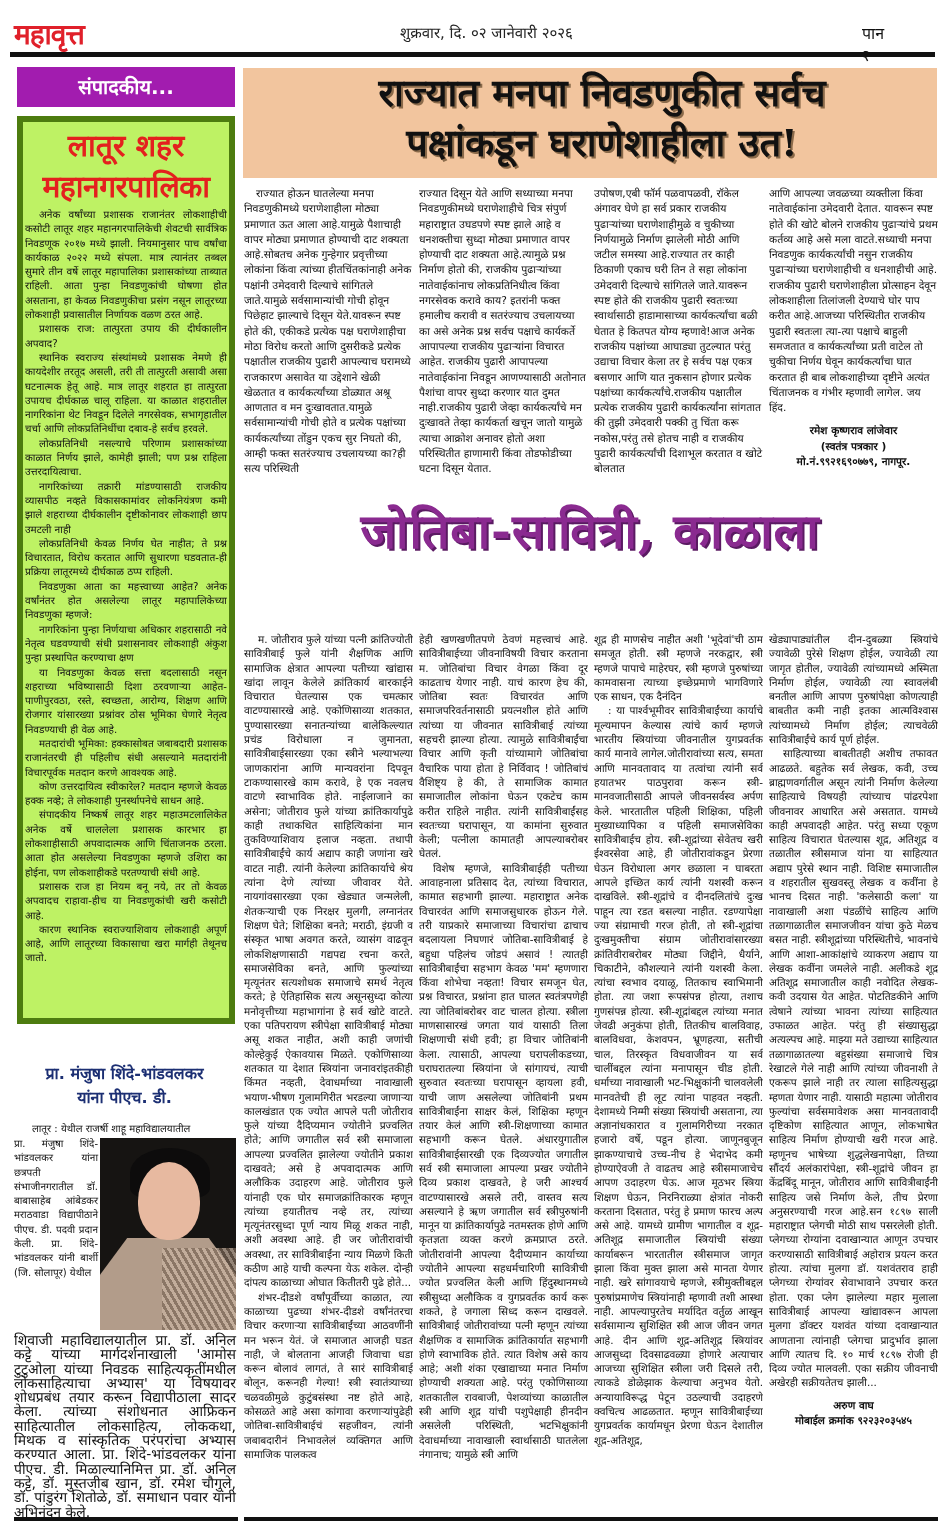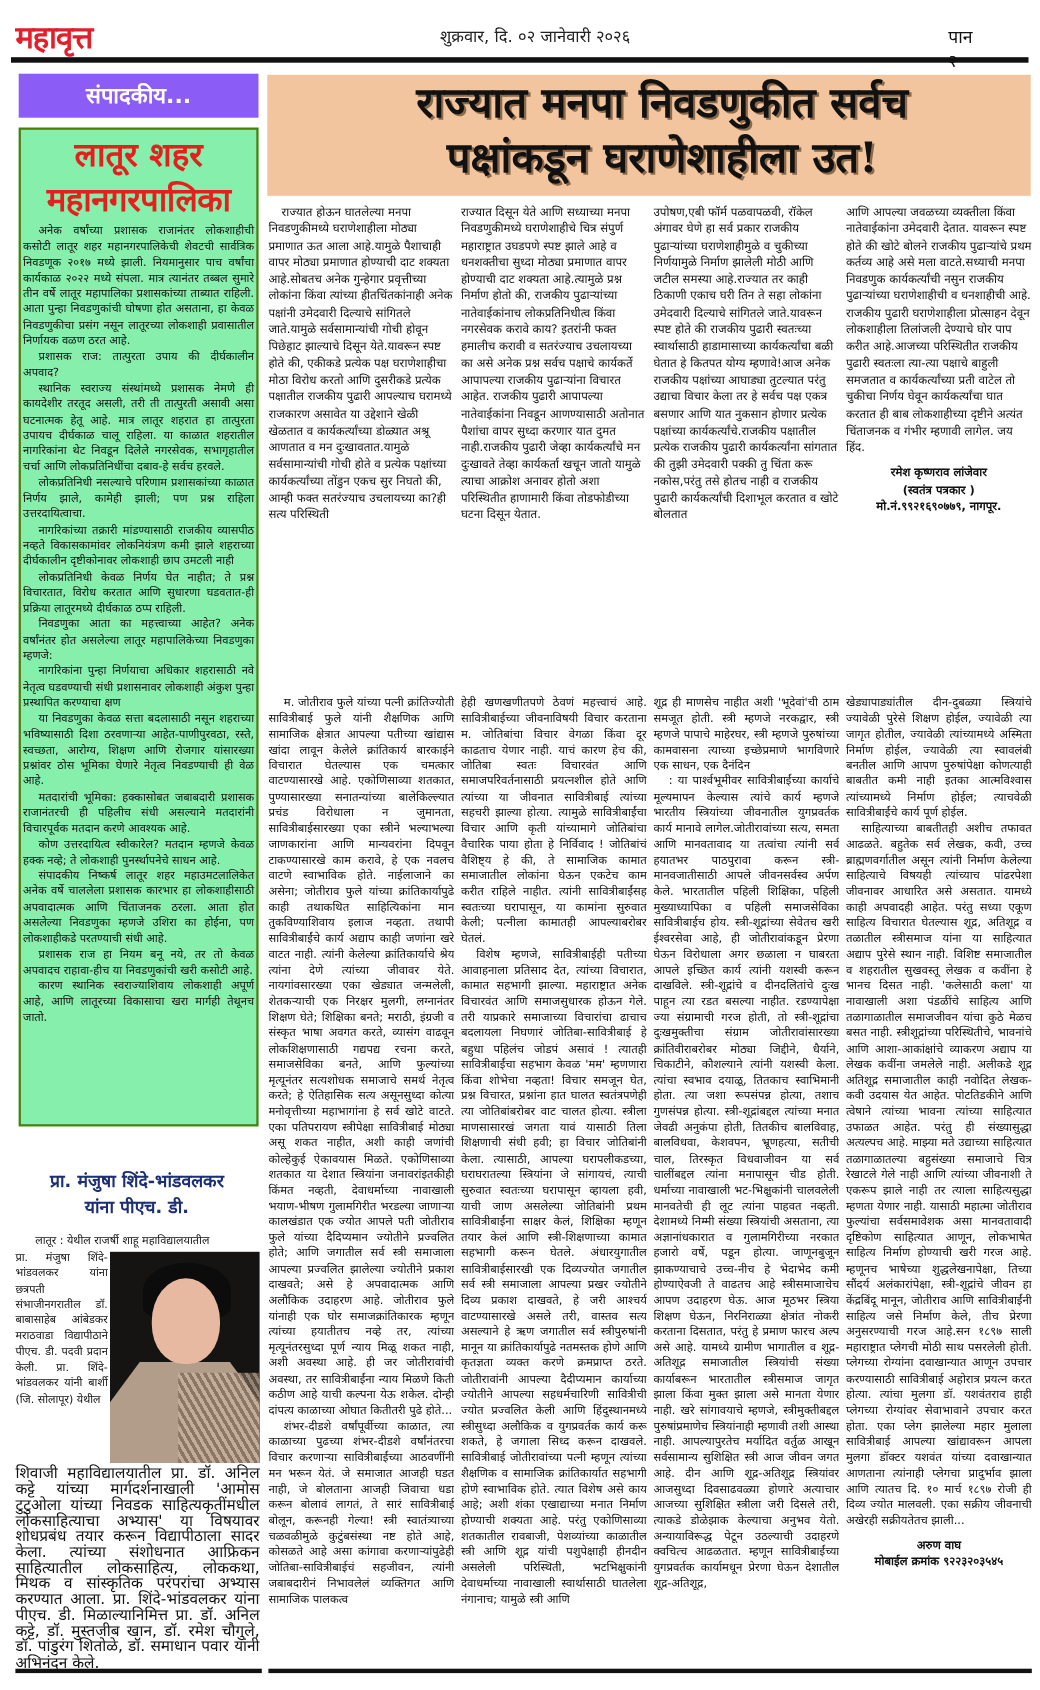--- a/index.html
+++ b/index.html
@@ -4,22 +4,22 @@
 <style>
   * { box-sizing: border-box; margin: 0; padding: 0; }
   body { width: 945px; height: 1536px; background: #fff; font-family: "DejaVu Sans", sans-serif; color: #111; overflow: hidden; position: relative; }
   .masthead { position: absolute; left: 0; top: 0; width: 830px; height: 56px; }
   .logo { position: absolute; left: 14px; top: 14px; font-family: "DejaVu Serif", serif; font-weight: bold; font-size: 28px; color: #e0202a; letter-spacing: -1px; }
   .dateline { position: absolute; left: 384px; top: 22px; font-size: 15px; color: #222; margin-left: 16px; }
   .pageno { position: absolute; left: 862px; top: 22px; font-size: 16px; color: #111; }
   .masthead-rule { position: absolute; left: 10px; top: 52px; width: 925px; height: 5px; background: #111; }
 
   
-  .edit-banner { position: absolute; left: 17px; top: 67px; width: 218px; height: 40px; background: #8b5cf6; color: #fff; font-weight: bold; font-size: 20px; text-align: center; line-height: 40px; }
-  .edit-box { position: absolute; left: 17px; top: 116px; width: 218px; height: 908px; border: 2px solid #4d7c0f; background: #86efac; padding: 2px 2px; overflow: hidden; }
+  .edit-banner { position: absolute; left: 17px; top: 67px; width: 218px; height: 40px; background: #a21caf; color: #fff; font-weight: bold; font-size: 20px; text-align: center; line-height: 40px; }
+  .edit-box { position: absolute; left: 17px; top: 116px; width: 218px; height: 908px; border: 6px solid #4d7c0f; background: #bef264; padding: 2px 2px; overflow: hidden; }
   .edit-title1 { font-family: "DejaVu Serif", serif; font-weight: bold; color: #e4201e; font-size: 30px; text-align: center; line-height: 40px; margin-top: 2px; }
   .edit-title2 { font-family: "DejaVu Serif", serif; font-weight: bold; color: #e4201e; font-size: 30px; text-align: center; line-height: 42px; letter-spacing: -0.5px; }
   .edit-body p { font-size: 10.2px; line-height: 14.3px; text-align: justify; text-indent: 14px; }
 
   
   .phd-title { position: absolute; left: 12px; top: 1062px; width: 225px; text-align: center; color: #1c2f73; font-weight: bold; font-size: 16px; line-height: 24px; }
   .phd-intro { position: absolute; left: 14px; top: 1122px; width: 222px; font-size: 10px; line-height: 14.3px; text-indent: 18px; }
   .phd-side { position: absolute; left: 14px; top: 1137px; width: 84px; font-size: 10px; line-height: 14.3px; text-align: justify; }
   .phd-photo { position: absolute; left: 100px; top: 1138px; width: 136px; height: 192px; background: #161412; overflow: hidden; }
   .phd-photo .face { position: absolute; left: 38px; top: 24px; width: 62px; height: 78px; background: #e7b9a0; border-radius: 50% 50% 46% 46%; }
@@ -110,20 +110,21 @@
     <p>आणि आपल्या जवळच्या व्यक्तीला किंवा नातेवाईकांना उमेदवारी देतात. यावरून स्पष्ट होते की खोटे बोलने राजकीय पुढाऱ्यांचे प्रथम कर्तव्य आहे असे मला वाटते.सध्याची मनपा निवडणुक कार्यकर्त्यांची नसुन राजकीय पुढाऱ्यांच्या घराणेशाहीची व धनशाहीची आहे. राजकीय पुढारी घराणेशाहीला प्रोत्साहन देवून लोकशाहीला तिलांजली देण्याचे घोर पाप करीत आहे.आजच्या परिस्थितीत राजकीय पुढारी स्वतःला त्या-त्या पक्षाचे बाहुली समजतात व कार्यकर्त्यांच्या प्रती वाटेल तो चुकीचा निर्णय घेवून कार्यकर्त्यांचा घात करतात ही बाब लोकशाहीच्या दृष्टीने अत्यंत चिंताजनक व गंभीर म्हणावी लागेल. जय हिंद.</p>
     <div class="byline">
       <div>रमेश कृष्णराव लांजेवार</div>
       <div>(स्वतंत्र पत्रकार )</div>
       <div>मो.नं.९९२१६९०७७९, नागपूर.</div>
     </div>
   </div>
 </div>
 
 <div class="a2-head">
+  <div>जोतिबा-सावित्री, काळाला</div>
 </div>
 <div class="a2-cols">
   <div class="a2-col">
     <p class="ind">म. जोतीराव फुले यांच्या पत्नी क्रांतिज्योती सावित्रीबाई फुले यांनी शैक्षणिक आणि सामाजिक क्षेत्रात आपल्या पतीच्या खांद्यास खांदा लावून केलेले क्रांतिकार्य बारकाईने विचारात घेतल्यास एक चमत्कार वाटण्यासारखे आहे. एकोणिसाव्या शतकात, पुण्यासारख्या सनातन्यांच्या बालेकिल्ल्यात प्रचंड विरोधाला न जुमानता, सावित्रीबाईसारख्या एका स्त्रीने भल्याभल्या जाणकारांना आणि मान्यवरांना दिपवून टाकण्यासारखे काम करावे, हे एक नवलच वाटणे स्वाभाविक होते. नाईलाजाने का असेना; जोतीराव फुले यांच्या क्रांतिकार्यापुढे काही तथाकथित साहित्यिकांना मान तुकविण्याशिवाय इलाज नव्हता. तथापी सावित्रीबाईंचे कार्य अद्याप काही जणांना खरे वाटत नाही. त्यांनी केलेल्या क्रांतिकार्याचे श्रेय त्यांना देणे त्यांच्या जीवावर येते. नायगांवसारख्या एका खेड्यात जन्मलेली, शेतकऱ्याची एक निरक्षर मुलगी, लग्नानंतर शिक्षण घेते; शिक्षिका बनते; मराठी, इंग्रजी व संस्कृत भाषा अवगत करते, व्यासंग वाढवून लोकशिक्षणासाठी गद्यपद्य रचना करते, समाजसेविका बनते, आणि फुल्यांच्या मृत्यूनंतर सत्यशोधक समाजाचे समर्थ नेतृत्व करते; हे ऐतिहासिक सत्य असूनसुध्दा कोत्या मनोवृत्तीच्या महाभागांना हे सर्व खोटे वाटते. एका पतिपरायण स्त्रीपेक्षा सावित्रीबाई मोठ्या असू शकत नाहीत, अशी काही जणांची कोल्हेकुई ऐकावयास मिळते. एकोणिसाव्या शतकात या देशात स्त्रियांना जनावरांइतकीही किंमत नव्हती, देवाधर्माच्या नावाखाली भयाण-भीषण गुलामगिरीत भरडल्या जाणाऱ्या कालखंडात एक ज्योत आपले पती जोतीराव फुले यांच्या दैदिप्यमान ज्योतीने प्रज्वलित होते; आणि जगातील सर्व स्त्री समाजाला आपल्या प्रज्वलित झालेल्या ज्योतीने प्रकाश दाखवते; असे हे अपवादात्मक आणि अलौकिक उदाहरण आहे. जोतीराव फुले यांनाही एक घोर समाजक्रांतिकारक म्हणून त्यांच्या हयातीतच नव्हे तर, त्यांच्या मृत्यूनंतरसुध्दा पूर्ण न्याय मिळू शकत नाही, अशी अवस्था आहे. ही जर जोतीरावांची अवस्था, तर सावित्रीबाईंना न्याय मिळणे किती कठीण आहे याची कल्पना येऊ शकेल. दोन्ही दांपत्य काळाच्या ओघात कितीतरी पुढे होते...</p>
     <p class="ind">शंभर-दीडशे वर्षांपूर्वीच्या काळात, त्या काळाच्या पुढच्या शंभर-दीडशे वर्षांनंतरचा विचार करणाऱ्या सावित्रीबाईंच्या आठवणींनी मन भरून येतं. जे समाजात आजही घडत नाही, जे बोलताना आजही जिवाचा धडा करून बोलावं लागतं, ते सारं सावित्रीबाई बोलून, करूनही गेल्या! स्त्री स्वातंत्र्याच्या चळवळीमुळे कुटुंबसंस्था नष्ट होते आहे, कोसळते आहे असा कांगावा करणाऱ्यांपुढेही जोतिबा-सावित्रीबाईचं सहजीवन, त्यांनी जबाबदारीनं निभावलेलं व्यक्तिगत आणि सामाजिक पालकत्व</p>
   </div>
   <div class="a2-col">
     <p>हेही खणखणीतपणे ठेवणं महत्त्वाचं आहे. सावित्रीबाईच्या जीवनाविषयी विचार करताना म. जोतिबांचा विचार वेगळा किंवा दूर काढताच येणार नाही. याचं कारण हेच की, जोतिबा स्वतः विचारवंत आणि समाजपरिवर्तनासाठी प्रयत्नशील होते आणि त्यांच्या या जीवनात सावित्रीबाई त्यांच्या सहचरी झाल्या होत्या. त्यामुळे सावित्रीबाईंचा विचार आणि कृती यांच्यामागे जोतिबांचा वैचारिक पाया होता हे निर्विवाद ! जोतिबांचं वैशिष्ट्य हे की, ते सामाजिक कामात समाजातील लोकांना घेऊन एकटेच काम करीत राहिले नाहीत. त्यांनी सावित्रीबाईंसह स्वतःच्या घरापासून, या कामांना सुरुवात केली; पत्नीला कामातही आपल्याबरोबर घेतलं.</p>
     <p class="ind">विशेष म्हणजे, सावित्रीबाईही पतीच्या आवाहनाला प्रतिसाद देत, त्यांच्या विचारात, कामात सहभागी झाल्या. महाराष्ट्रात अनेक विचारवंत आणि समाजसुधारक होऊन गेले. तरी याप्रकारे समाजाच्या विचारांचा ढाचाच बदलायला निघणारं जोतिबा-सावित्रीबाई हे बहुधा पहिलंच जोडपं असावं ! त्यातही सावित्रीबाईंचा सहभाग केवळ 'मम' म्हणणारा किंवा शोभेचा नव्हता! विचार समजून घेत, प्रश्न विचारत, प्रश्नांना हात घालत स्वतंत्रपणेही त्या जोतिबांबरोबर वाट चालत होत्या. स्त्रीला माणसासारखं जगता यावं यासाठी तिला शिक्षणाची संधी हवी; हा विचार जोतिबांनी केला. त्यासाठी, आपल्या घरापलीकडच्या, घराघरातल्या स्त्रियांना जे सांगायचं, त्याची सुरुवात स्वतःच्या घरापासून व्हायला हवी, याची जाण असलेल्या जोतिबांनी प्रथम सावित्रीबाईंना साक्षर केलं, शिक्षिका म्हणून तयार केलं आणि स्त्री-शिक्षणाच्या कामात सहभागी करून घेतले. अंधारयुगातील सावित्रीबाईसारखी एक दिव्यज्योत जगातील सर्व स्त्री समाजाला आपल्या प्रखर ज्योतीने दिव्य प्रकाश दाखवते, हे जरी आश्चर्य वाटण्यासारखे असले तरी, वास्तव सत्य असल्याने हे ऋण जगातील सर्व स्त्रीपुरुषांनी मानून या क्रांतिकार्यापुढे नतमस्तक होणे आणि कृतज्ञता व्यक्त करणे क्रमप्राप्त ठरते. जोतीरावांनी आपल्या दैदीप्यमान कार्याच्या ज्योतीने आपल्या सहधर्मचारिणी सावित्रीची ज्योत प्रज्वलित केली आणि हिंदुस्थानमध्ये स्त्रीसुध्दा अलौकिक व युगप्रवर्तक कार्य करू शकते, हे जगाला सिध्द करून दाखवले. सावित्रीबाई जोतीरावांच्या पत्नी म्हणून त्यांच्या शैक्षणिक व सामाजिक क्रांतिकार्यात सहभागी होणे स्वाभाविक होते. त्यात विशेष असे काय आहे; अशी शंका एखाद्याच्या मनात निर्माण होण्याची शक्यता आहे. परंतु एकोणिसाव्या शतकातील रावबाजी, पेशव्यांच्या काळातील स्त्री आणि शूद्र यांची पशुपेक्षाही हीनदीन असलेली परिस्थिती, भटभिक्षुकांनी देवाधर्माच्या नावाखाली स्वार्थासाठी घातलेला नंगानाच; यामुळे स्त्री आणि</p>
   </div>

